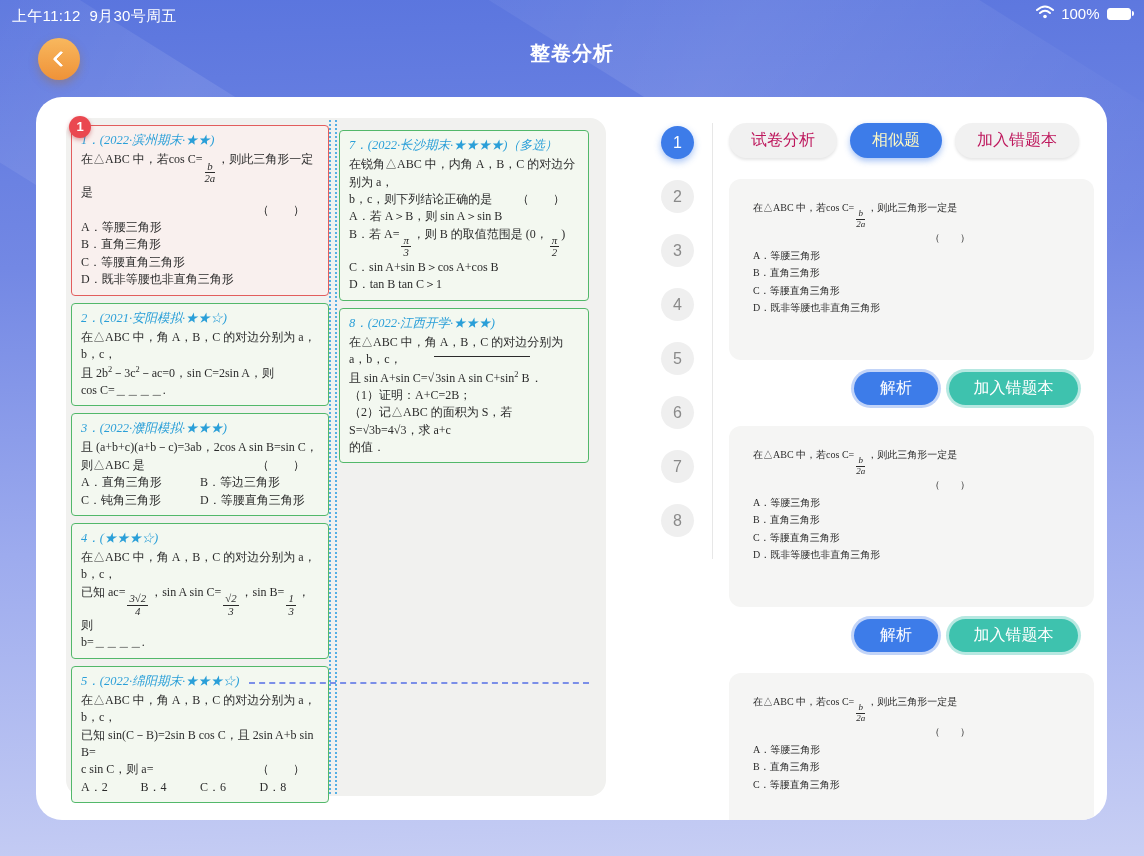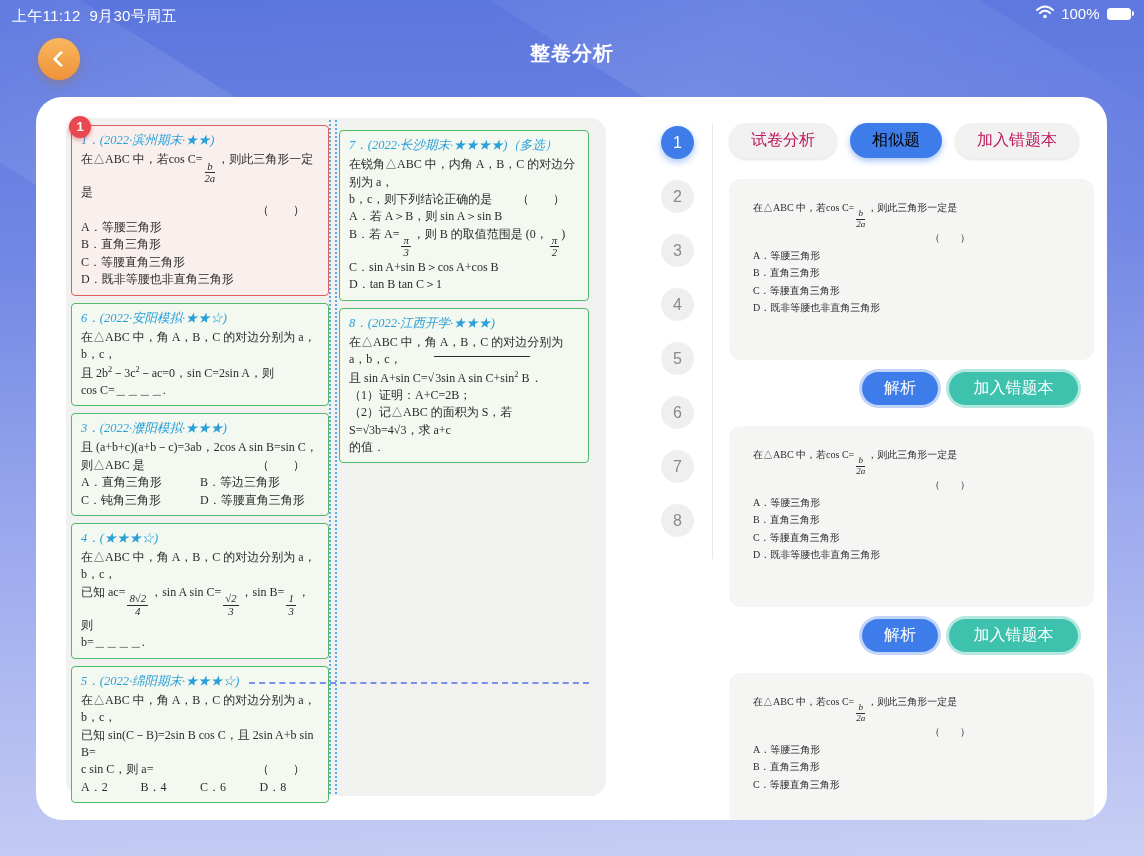--- a/index.html
+++ b/index.html
@@ -65,28 +65,28 @@
   .numcol { position:absolute; left:625px; top:29px; display:flex; flex-direction:column; gap:21px; }
   .numcircle { width:33px; height:33px; border-radius:50%; background:#efefef; color:#8a8a8a; font-size:16px;
     display:flex; align-items:center; justify-content:center; cursor:pointer; }
   .numcircle.active { background:#3d7ce9; color:#fff; box-shadow:0 3px 7px rgba(61,124,233,0.45); }
   .vdivider { position:absolute; left:676px; top:26px; height:436px; width:1px; background:#e7e7e7; }
 
   .content-col { position:absolute; left:693px; top:26px; width:365px; }
   .tabs-row { display:flex; gap:13px; align-items:center; }
   .tab-pill { height:35px; padding:0 22px; border-radius:18px; background:#f1f1f1; color:#be185d; font-size:16px;
     display:flex; align-items:center; justify-content:center; cursor:pointer; box-shadow:0 2px 3px rgba(0,0,0,0.10); }
-  .tab-pill.active { background:#3d7ce9; color:#000000; box-shadow:0 3px 6px rgba(61,124,233,0.45); }
+  .tab-pill.active { background:#3d7ce9; color:#fef9c3; box-shadow:0 3px 6px rgba(61,124,233,0.45); }
 
   .sim-card { margin-top:21px; background:#f5f5f4; border-radius:12px; padding:20px 24px; height:181px; overflow:hidden;
     font-family:"Liberation Serif", serif; font-size:10px; line-height:1.75; color:#2b2b2b; }
   .sim-card .paren { text-align:right; padding-right:100px; }
   .btn-row { display:flex; justify-content:flex-end; gap:11px; margin-top:12px; padding-right:16px; }
   .btn { height:33px; border-radius:17px; color:#fff; font-size:16px; display:flex; align-items:center; justify-content:center; cursor:pointer; border:none; }
-  .btn-analysis { width:76px; background:#3d7ce9; box-shadow:0 0 0 3px rgba(120,160,240,0.45); }
+  .btn-analysis { width:84px; background:#3d7ce9; box-shadow:0 0 0 3px rgba(120,160,240,0.45); }
   .btn-add { width:129px; background:#3ec2ae; box-shadow:0 0 0 3px rgba(110,210,195,0.5); }
 </style>
 </head>
 <body>
 
 <div class="streak streak1"></div>
 <div class="streak streak2"></div>
 
 <div class="statusbar">
   <div class="status-left">
@@ -138,21 +138,21 @@
             <span class="cell">B．直角三角形</span>
           </div>
           <div class="opt-row single">
             <span class="cell">C．等腰直角三角形</span>
           </div>
           <div class="opt-row single">
             <span class="cell">D．既非等腰也非直角三角形</span>
           </div>
         </div>
         <div class="qcard">
-          <div class="q-header">6．(2022·安阳模拟·★★☆)</div>
+          <div class="q-header">2．(2021·安阳模拟·★★☆)</div>
           <div class="q-line">在△ABC 中，角 A，B，C 的对边分别为 a，b，c，</div>
           <div class="q-line">且 2b<sup>2</sup>－3c<sup>2</sup>－ac=0，sin C=2sin A，则</div>
           <div class="q-line">cos C=＿＿＿＿.</div>
         </div>
         <div class="qcard">
           <div class="q-header">3．(2022·濮阳模拟·★★★)</div>
           <div class="q-line">且 (a+b+c)(a+b－c)=3ab，2cos A sin B=sin C，</div>
           <div class="q-line split">
             <span>则△ABC 是</span>
             <span>（　　）</span>
@@ -163,21 +163,21 @@
           </div>
           <div class="opt-row">
             <span class="cell">C．钝角三角形</span>
             <span class="cell">D．等腰直角三角形</span>
           </div>
         </div>
         <div class="qcard">
           <div class="q-header">4．(★★★☆)</div>
           <div class="q-line">在△ABC 中，角 A，B，C 的对边分别为 a，b，c，</div>
           <div class="q-line">已知 ac=<span class="fr">
-              <i class="fn">8√2</i>
+              <i class="fn">3√2</i>
               <i class="fd">4</i>
             </span>，sin A sin C=<span class="fr">
               <i class="fn">√2</i>
               <i class="fd">3</i>
             </span>，sin B=<span class="fr">
               <i class="fn">1</i>
               <i class="fd">3</i>
             </span>，则</div>
           <div class="q-line">b=＿＿＿＿.</div>
         </div>

